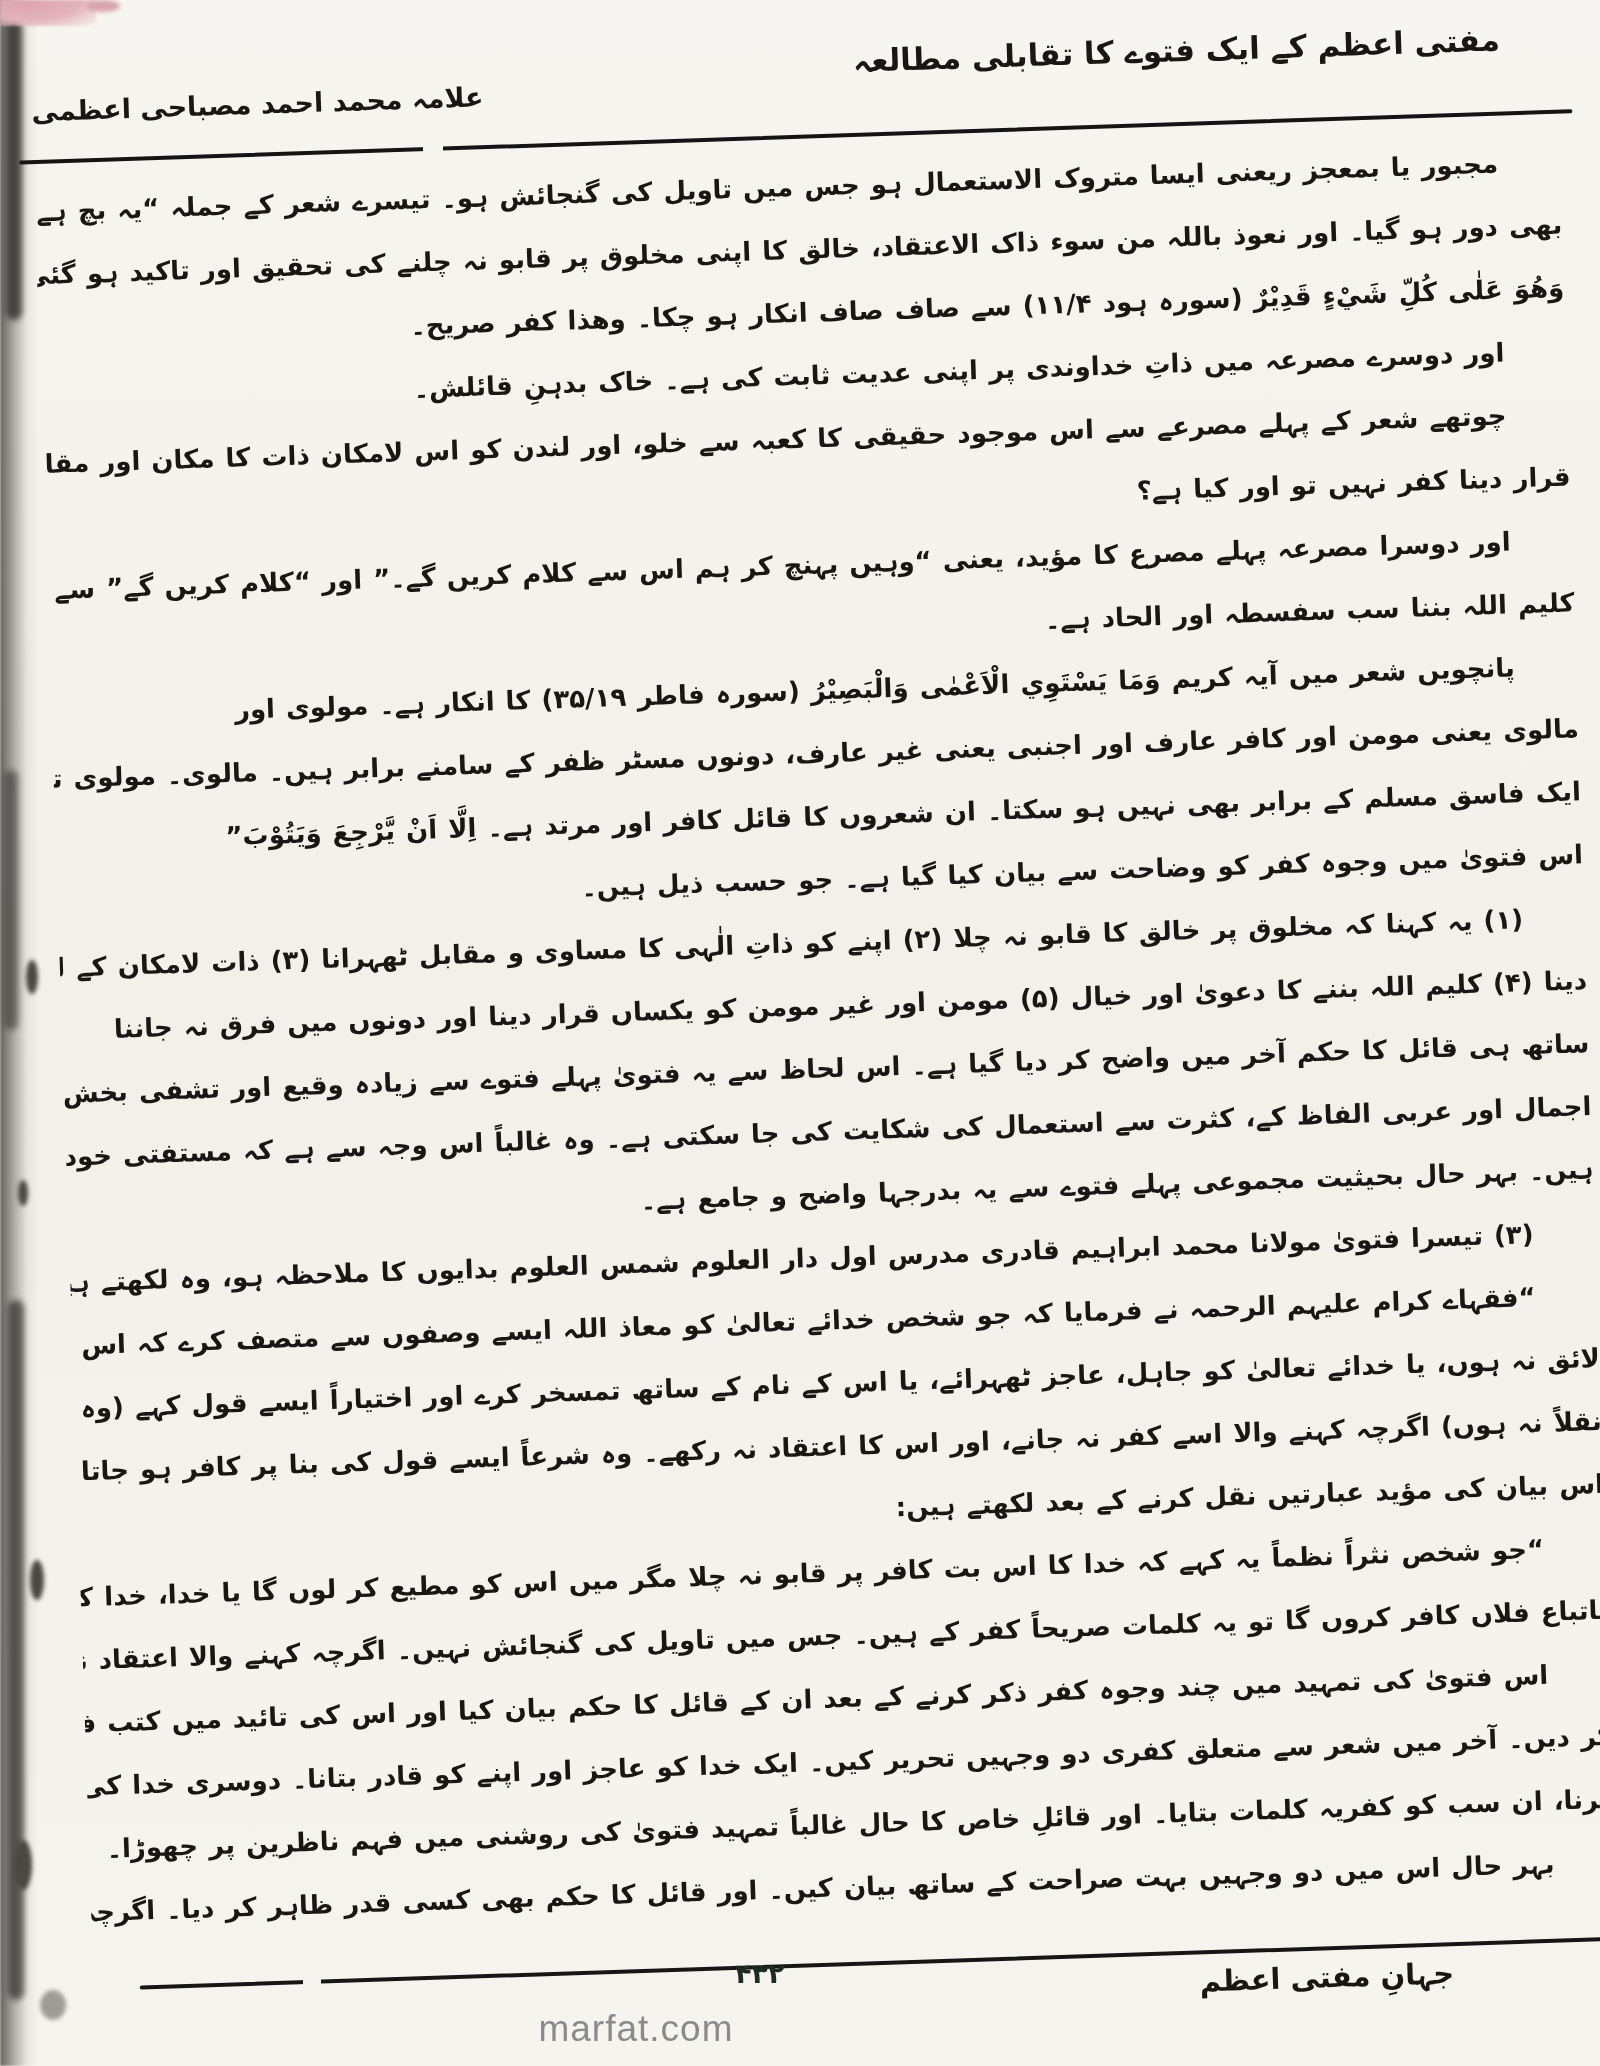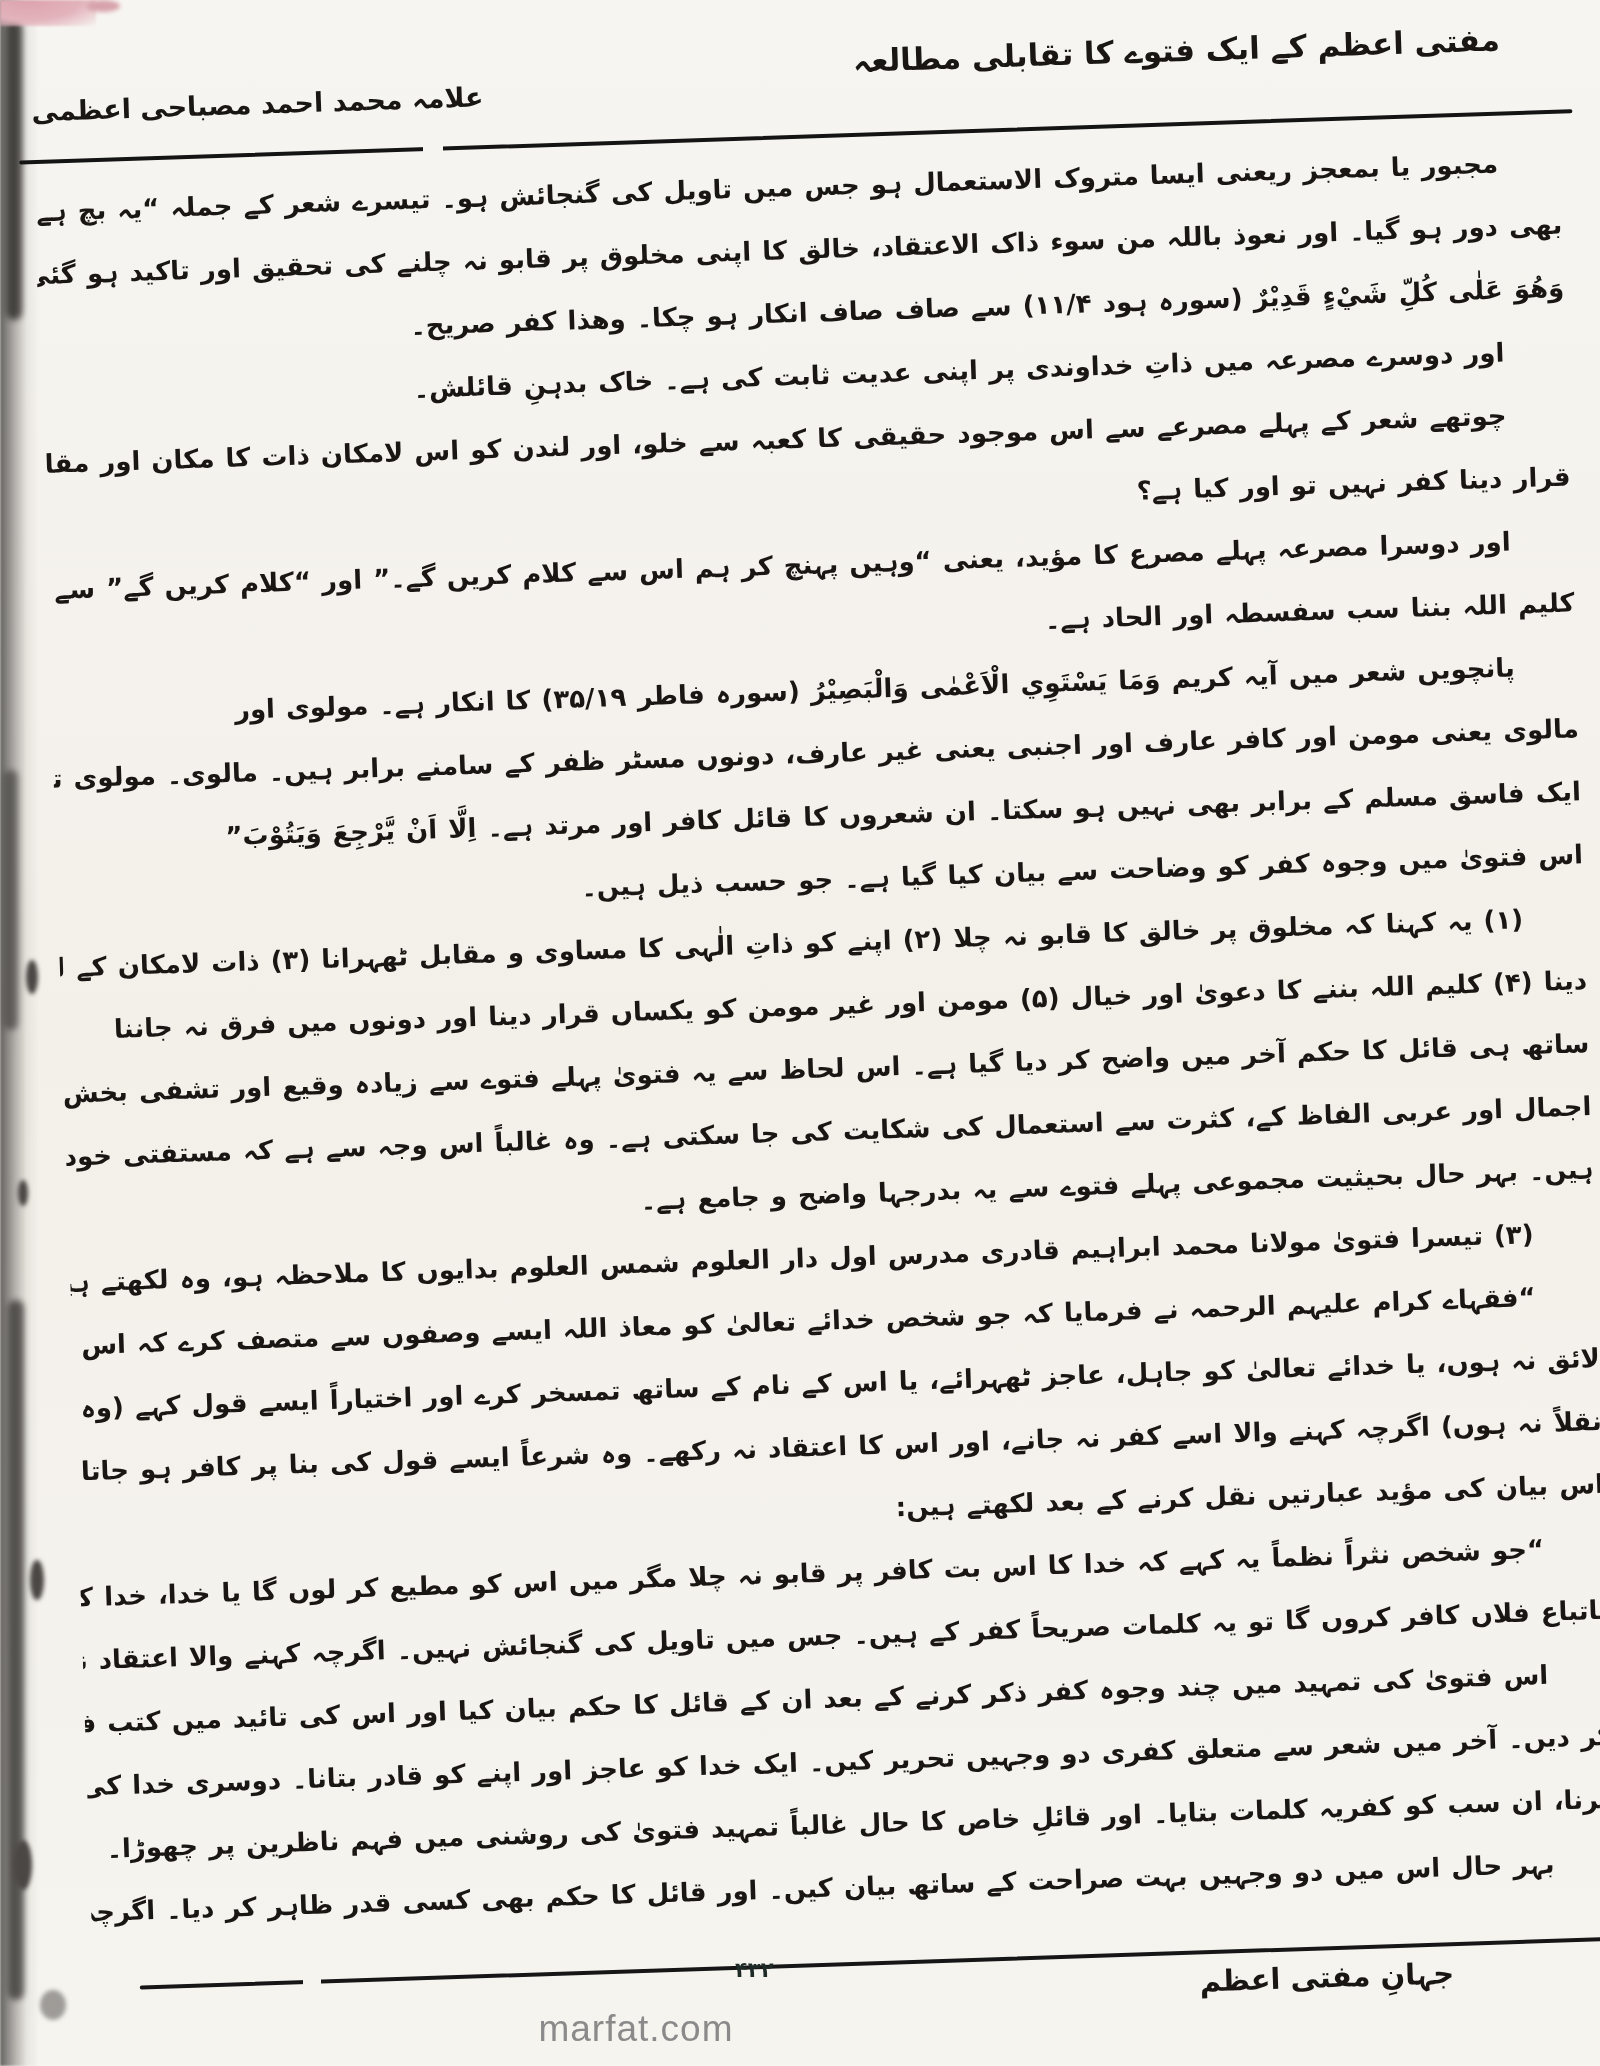--- a/index.html
+++ b/index.html
@@ -67,21 +67,21 @@
     background:linear-gradient(90deg,#161616 0 11%,rgba(0,0,0,0) 11% 12.2%,#161616 12.2% 100%);
     border-radius:2px;
   }
   .book-title{
     position:absolute;top:1962px;right:180px;
     font-size:29px;font-weight:700;
   }
   
   .page-number{
     position:absolute;top:1958px;left:735px;
-    font-size:21px;font-weight:700;color:#1d2a26;letter-spacing:6px;
+    font-size:27px;font-weight:700;color:#1d2a26;letter-spacing:6px;
   }
   .watermark{
     position:absolute;top:2008px;left:0;width:1272px;text-align:center;
     font-family:"Liberation Sans",sans-serif;
     font-size:37px;color:#8a8a8a;letter-spacing:1px;font-weight:400;
   }
 </style>
 </head>
 <body>
 

